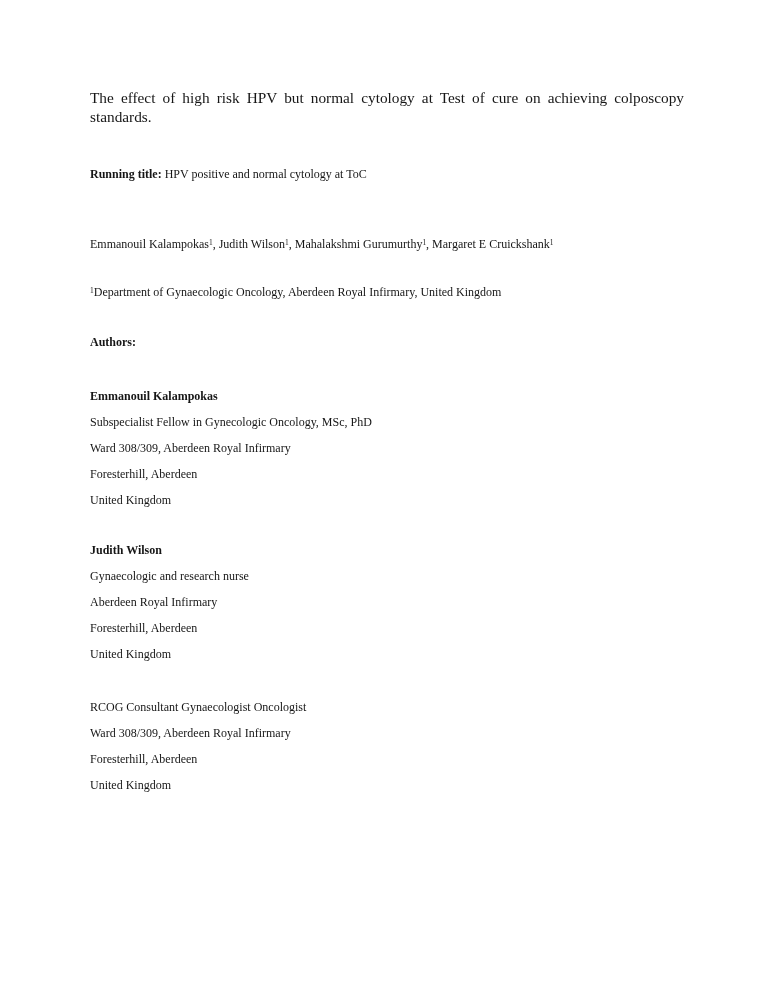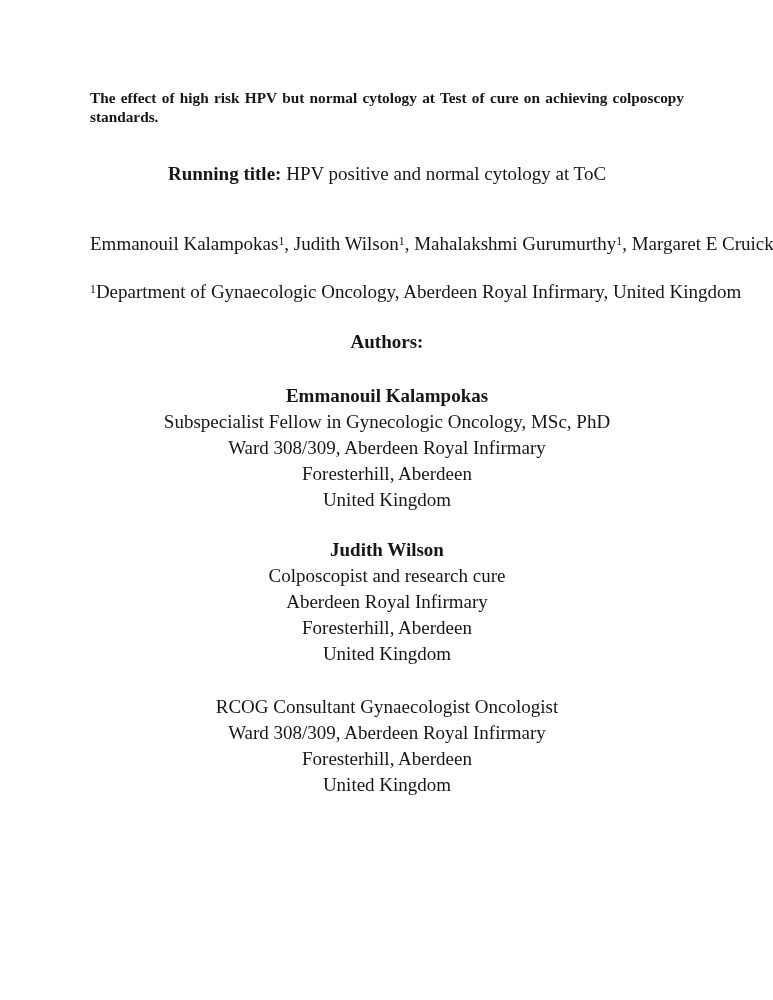--- a/index.html
+++ b/index.html
@@ -20,29 +20,28 @@
     position: absolute;
     left: 90px;
     top: 0;
     width: 594px;
   }
   p { margin: 0; padding: 0; }
 
   .paper-title {
     margin-top: 89px;
     font-size: 15.3px;
-    font-weight: bold;
+    font-weight: normal;
     line-height: 18.5px;
     text-align: justify;
   }
   .body-line {
-    font-size: 19px;
+    font-size: 12px;
     line-height: 26px;
     white-space: nowrap;
-    text-align: center;
   }
   .running-title { margin-top: 35px; }
   .byline       { margin-top: 44px; }
   .affiliation  { margin-top: 22px; }
   .authors-heading {
     margin-top: 24px;
     font-weight: bold;
   }
   .author-block { margin-top: 24px; }
   .author-block.first { margin-top: 28px; }
@@ -76,21 +75,21 @@
     <div class="author-block first">
       <p class="body-line author-name">Emmanouil Kalampokas</p>
       <p class="body-line">Subspecialist Fellow in Gynecologic Oncology, MSc, PhD</p>
       <p class="body-line">Ward 308/309, Aberdeen Royal Infirmary</p>
       <p class="body-line">Foresterhill, Aberdeen</p>
       <p class="body-line">United Kingdom</p>
     </div>
 
     <div class="author-block">
       <p class="body-line author-name">Judith Wilson</p>
-      <p class="body-line">Colposcopist and research cure</p>
+      <p class="body-line">Gynaecologic and research nurse</p>
       <p class="body-line">Aberdeen Royal Infirmary</p>
       <p class="body-line">Foresterhill, Aberdeen</p>
       <p class="body-line">United Kingdom</p>
     </div>
 
     <div class="author-block last">
       <p class="body-line">RCOG Consultant Gynaecologist Oncologist</p>
       <p class="body-line">Ward 308/309, Aberdeen Royal Infirmary</p>
       <p class="body-line">Foresterhill, Aberdeen</p>
       <p class="body-line">United Kingdom</p>

